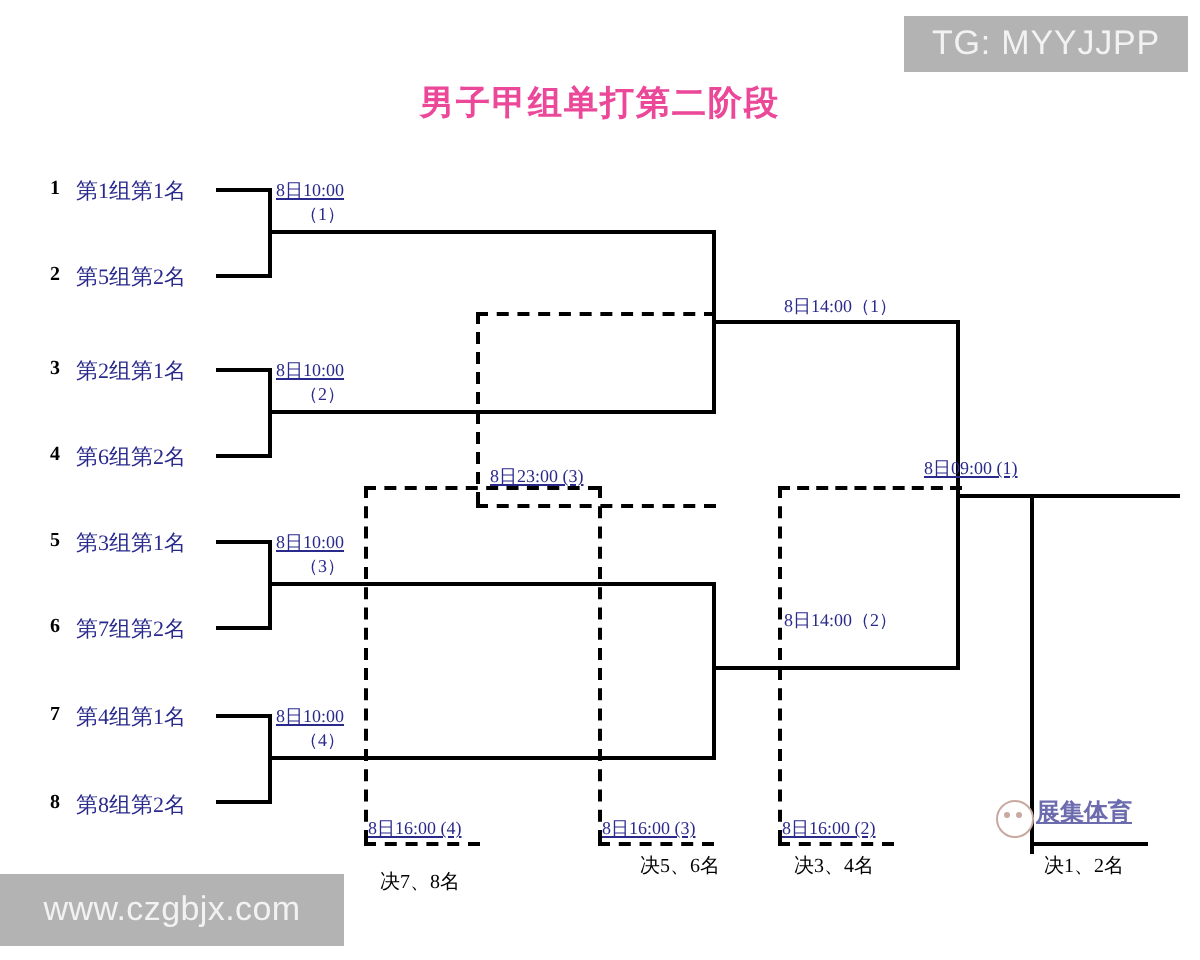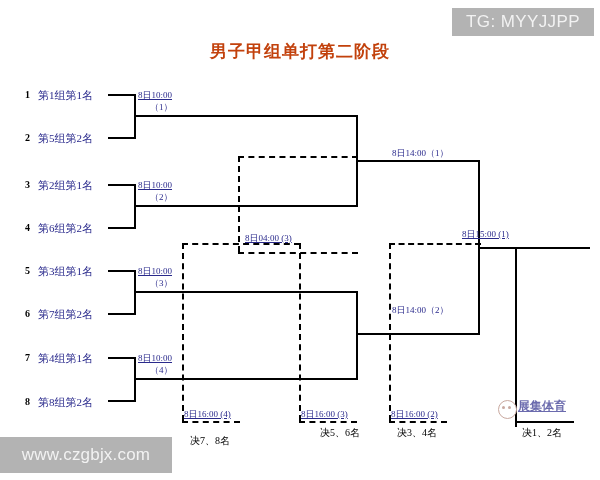--- a/index.html
+++ b/index.html
@@ -7,21 +7,21 @@
        font-family:"Liberation Serif","DejaVu Serif",serif;}
   #stage{position:absolute;left:0;top:0;width:480px;height:480px;}
 
   .wm{position:absolute;background:#b3b3b3;color:#f2f2f2;
       font-family:"Liberation Sans","DejaVu Sans",sans-serif;
       display:flex;align-items:center;justify-content:center;}
   #wm-tg{left:452px;top:8px;width:142px;height:28px;font-size:17px;letter-spacing:.4px;}
   #wm-url{left:0px;top:437px;width:172px;height:36px;font-size:17px;letter-spacing:.2px;}
 
   #title{position:absolute;left:0;top:40px;width:600px;text-align:center;
-         font-size:17px;font-weight:bold;color:#c2410c;letter-spacing:1px;
+         font-size:17px;font-weight:bold;color:#ec4899;letter-spacing:1px;
          font-family:"Liberation Serif","DejaVu Serif",serif;}
 
   .seed-no{position:absolute;font-size:10px;font-weight:bold;color:#000;
            width:14px;text-align:right;}
   .seed-name{position:absolute;font-size:11px;color:#2a2a8c;white-space:nowrap;
              font-family:"Liberation Serif","DejaVu Serif",serif;}
 
   .sl{position:absolute;background:#000;}
   .sl.h{height:2px;}
   .sl.v{width:2px;}
@@ -127,22 +127,22 @@
   <div class="mlab" style="left:138px;top:179px">8日10:00</div>
   <div class="mlab nu" style="left:150px;top:191px">（2）</div>
   <div class="mlab" style="left:138px;top:265px">8日10:00</div>
   <div class="mlab nu" style="left:150px;top:277px">（3）</div>
   <div class="mlab" style="left:138px;top:352px">8日10:00</div>
   <div class="mlab nu" style="left:150px;top:364px">（4）</div>
 
   <div class="mlab nu" style="left:392px;top:147px">8日14:00（1）</div>
   <div class="mlab nu" style="left:392px;top:304px">8日14:00（2）</div>
 
-  <div class="mlab" style="left:462px;top:228px">8日15:00 (1)</div>
-  <div class="mlab" style="left:245px;top:232px">8日04:00 (3)</div>
+  <div class="mlab" style="left:462px;top:228px">8日09:00 (1)</div>
+  <div class="mlab" style="left:245px;top:232px">8日23:00 (3)</div>
 
   <div class="mlab" style="left:184px;top:408px">8日16:00 (4)</div>
   <div class="plab" style="left:190px;top:434px">决7、8名</div>
 
   <div class="mlab" style="left:301px;top:408px">8日16:00 (3)</div>
   <div class="plab" style="left:320px;top:426px">决5、6名</div>
 
   <div class="mlab" style="left:391px;top:408px">8日16:00 (2)</div>
   <div class="plab" style="left:397px;top:426px">决3、4名</div>
 

